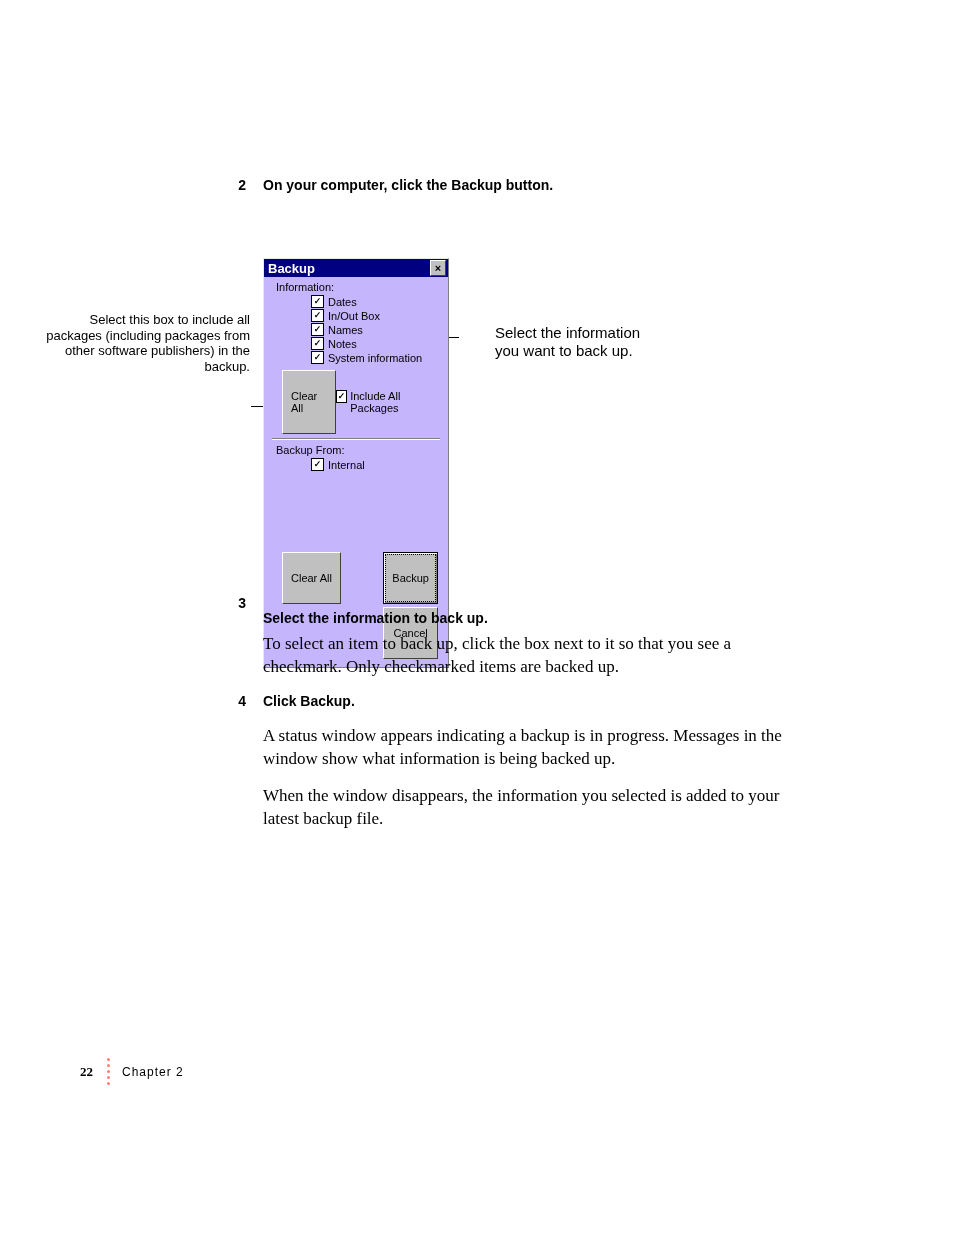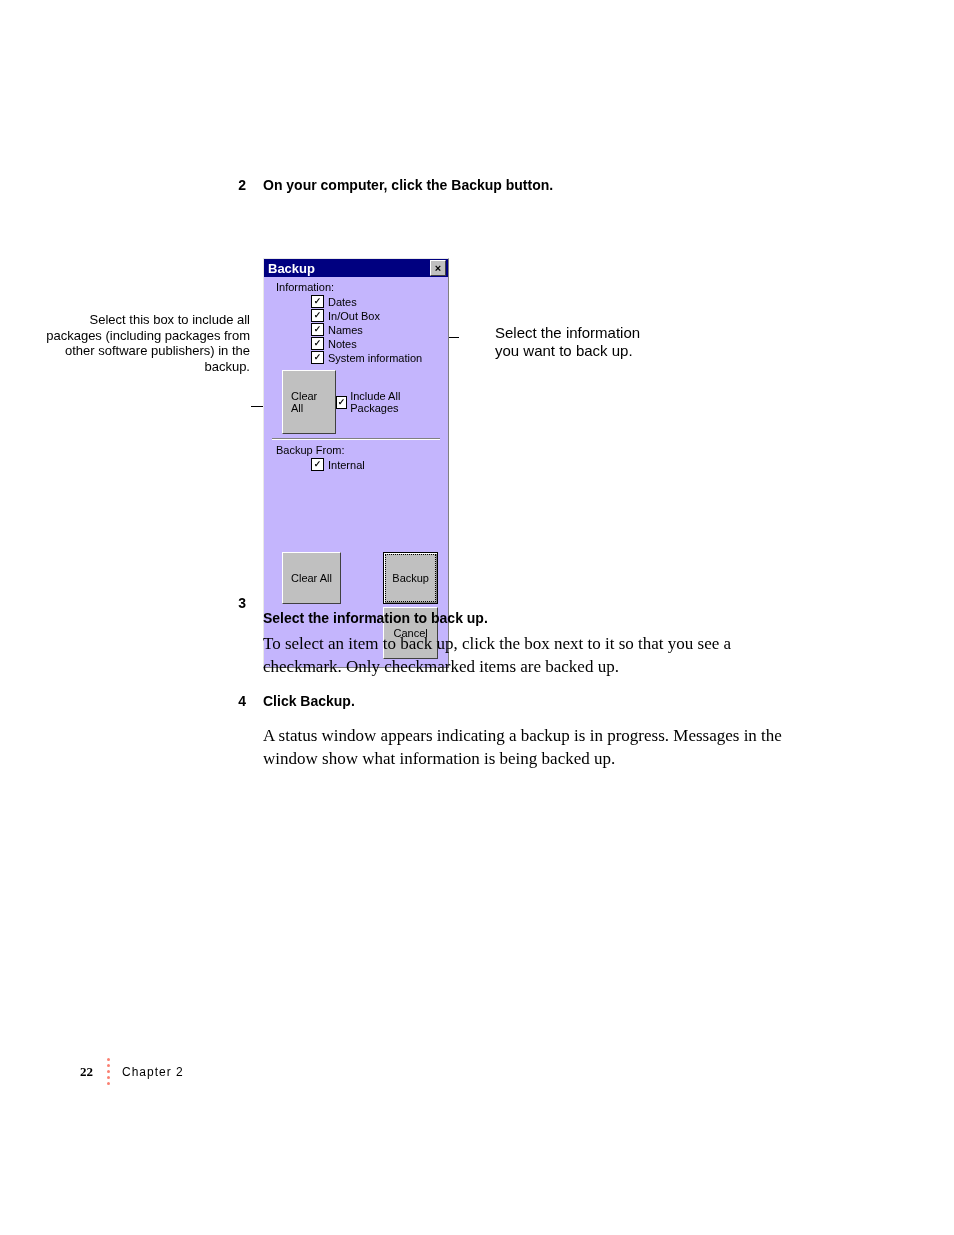--- a/index.html
+++ b/index.html
@@ -123,21 +123,21 @@
     box-shadow: inset 1px 1px 0 #fff, inset -1px -1px 0 #808080;
   }
   .clear-row {
     display: flex;
     align-items: center;
     justify-content: space-between;
     margin: 6px 10px 4px 18px;
   }
   .include-pkg {
     display: flex;
-    align-items: center;
+    align-items: flex-start;
     font-size: 11px;
   }
   .include-pkg .cb { margin-right: 3px; }
   .hr {
     border-top: 1px solid #808080;
     border-bottom: 1px solid #fff;
     margin: 2px 8px;
   }
   .bottom-area {
     min-height: 70px;
@@ -288,20 +288,21 @@
     </div>
   </div>
 
   <div class="step-num" style="left:228px; top:595px;">3</div>
   <div class="step-title" style="top:610px;">Select the information to back up.</div>
   <div class="body-col body-text" style="top:633px;">To select an item to back up, click the box next to it so that you see a checkmark. Only checkmarked items are backed up.</div>
 
   <div class="step-num" style="left:228px; top:693px;">4</div>
   <div class="step-title" style="top:693px;">Click Backup.</div>
   <div class="body-col body-text" style="top:725px;">A status window appears indicating a backup is in progress. Messages in the window show what information is being backed up.</div>
+  <div class="body-col body-text" style="top:785px;">When the window disappears, the information you selected is added to your latest backup file.</div>
 
   <div class="footer">
     <div class="page-num">22</div>
     <div class="dots">
       <span></span>
         <span></span>
         <span></span>
         <span></span>
         <span></span>
     </div>

